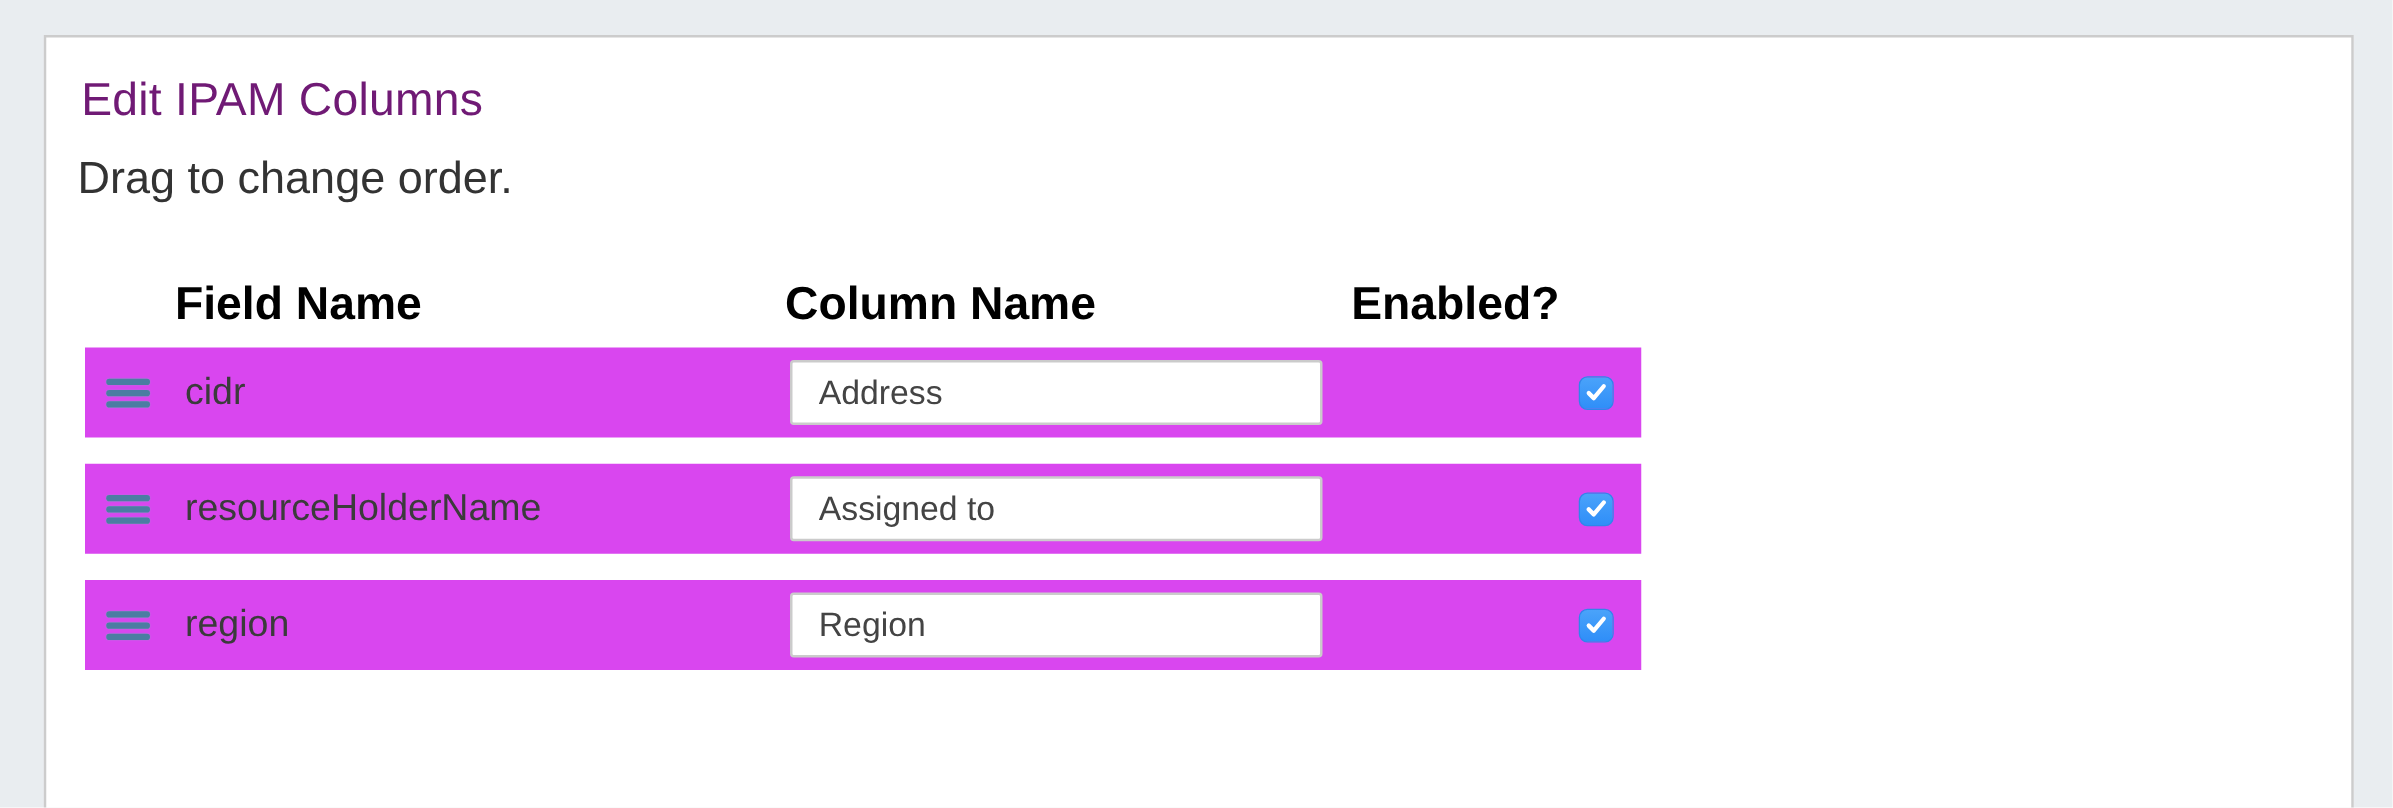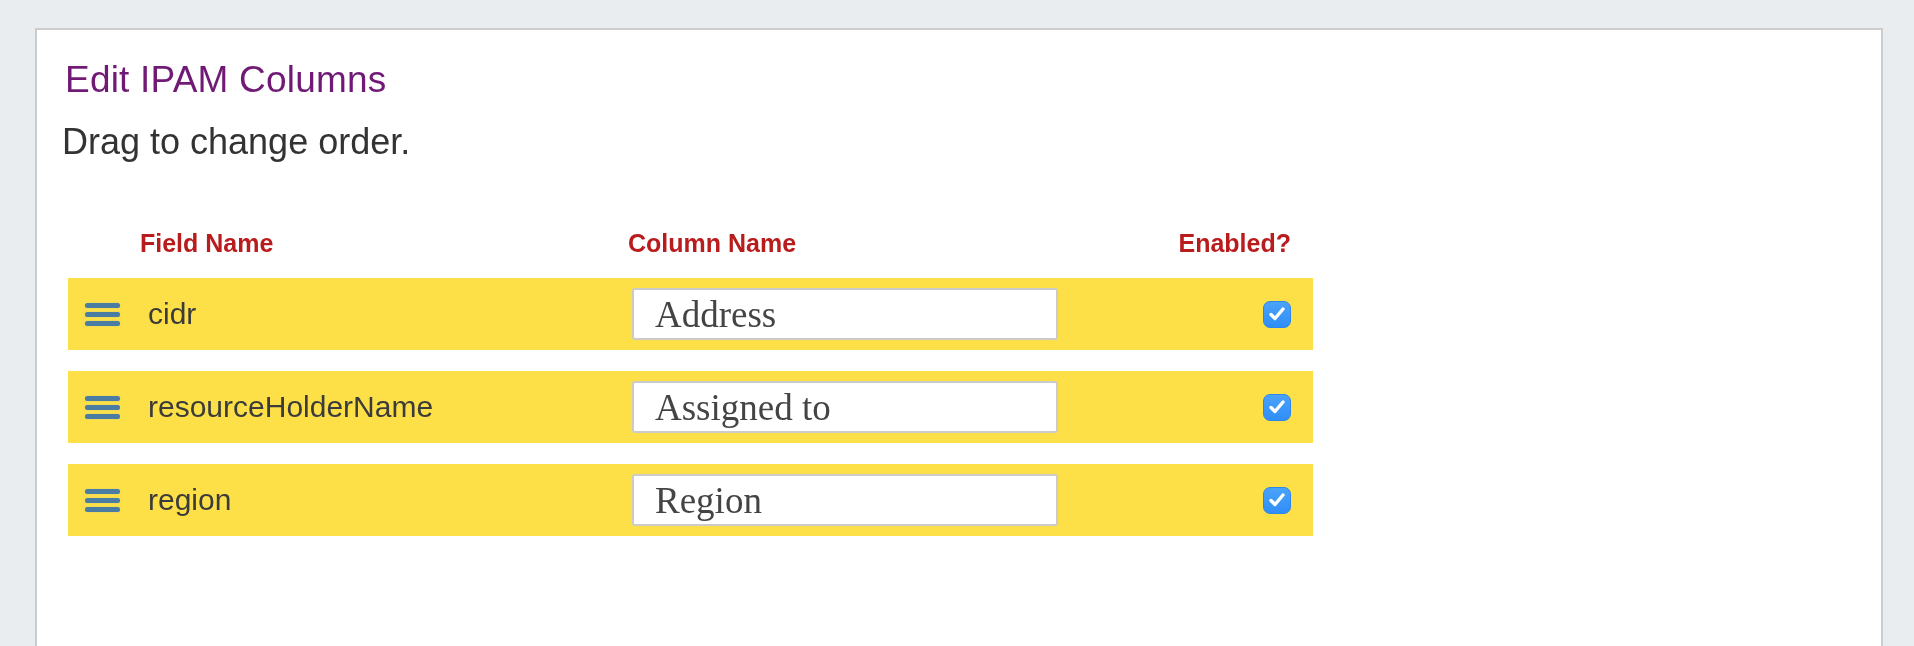--- a/index.html
+++ b/index.html
@@ -39,38 +39,38 @@
   .table-area {
     position: absolute;
     left: 31px; top: 196px;
     width: 1245px;
   }
 
   .thead {
     display: flex;
     align-items: flex-end;
     height: 32px;
-    font-size: 25px;
+    font-size: 37px;
     font-weight: 700;
-    color: #b91c1c;
+    color: #000000;
     line-height: 30px;
   }
   .th-handle { width: 72px; }
   .th-field  { width: 488px; }
   .th-column { width: 453px; margin-top: 17px; }
-  .th-enabled { flex: 1; text-align: right; padding-right: 22px; }
+  .th-enabled { flex: 1; text-align: left; padding-right: 22px; }
 
   .rows { margin-top: 20px; }
 
   .row {
     display: flex;
     align-items: center;
     width: 1245px;
     height: 72px;
-    background: #fde047;
+    background: #d946ef;
     margin-bottom: 21px;
   }
 
   .cell-handle { width: 72px; padding-left: 17px; }
   .cell-field  { width: 488px; padding-left: 8px; font-size: 30px; color: #3b3b3b; }
   .cell-column { width: 453px; padding-left: 4px; }
   .cell-enabled { flex: 1; display: flex; justify-content: flex-end; padding-right: 22px; }
 
   .drag-handle {
     width: 35px; height: 23px;
@@ -84,22 +84,22 @@
     background: #4b7da2;
     border-radius: 2.5px;
     box-shadow: 0 0 1px #86aec7;
   }
 
   .col-input {
     width: 426px; height: 52px;
     border: 2px solid #cbcbcb;
     border-radius: 3px;
     background: #ffffff;
-    font-family: Liberation Serif, serif;
-    font-size: 37px;
+    font-family: Liberation Sans, sans-serif;
+    font-size: 27px;
     color: #444444;
     padding: 0 14px 0 21px;
     outline: none;
   }
 
   .checkbox {
     width: 28px; height: 27px;
     border-radius: 7px;
     background: linear-gradient(180deg, #4aa3fa 0%, #2f8ef8 100%);
     border: 1px solid #2f86ea;

